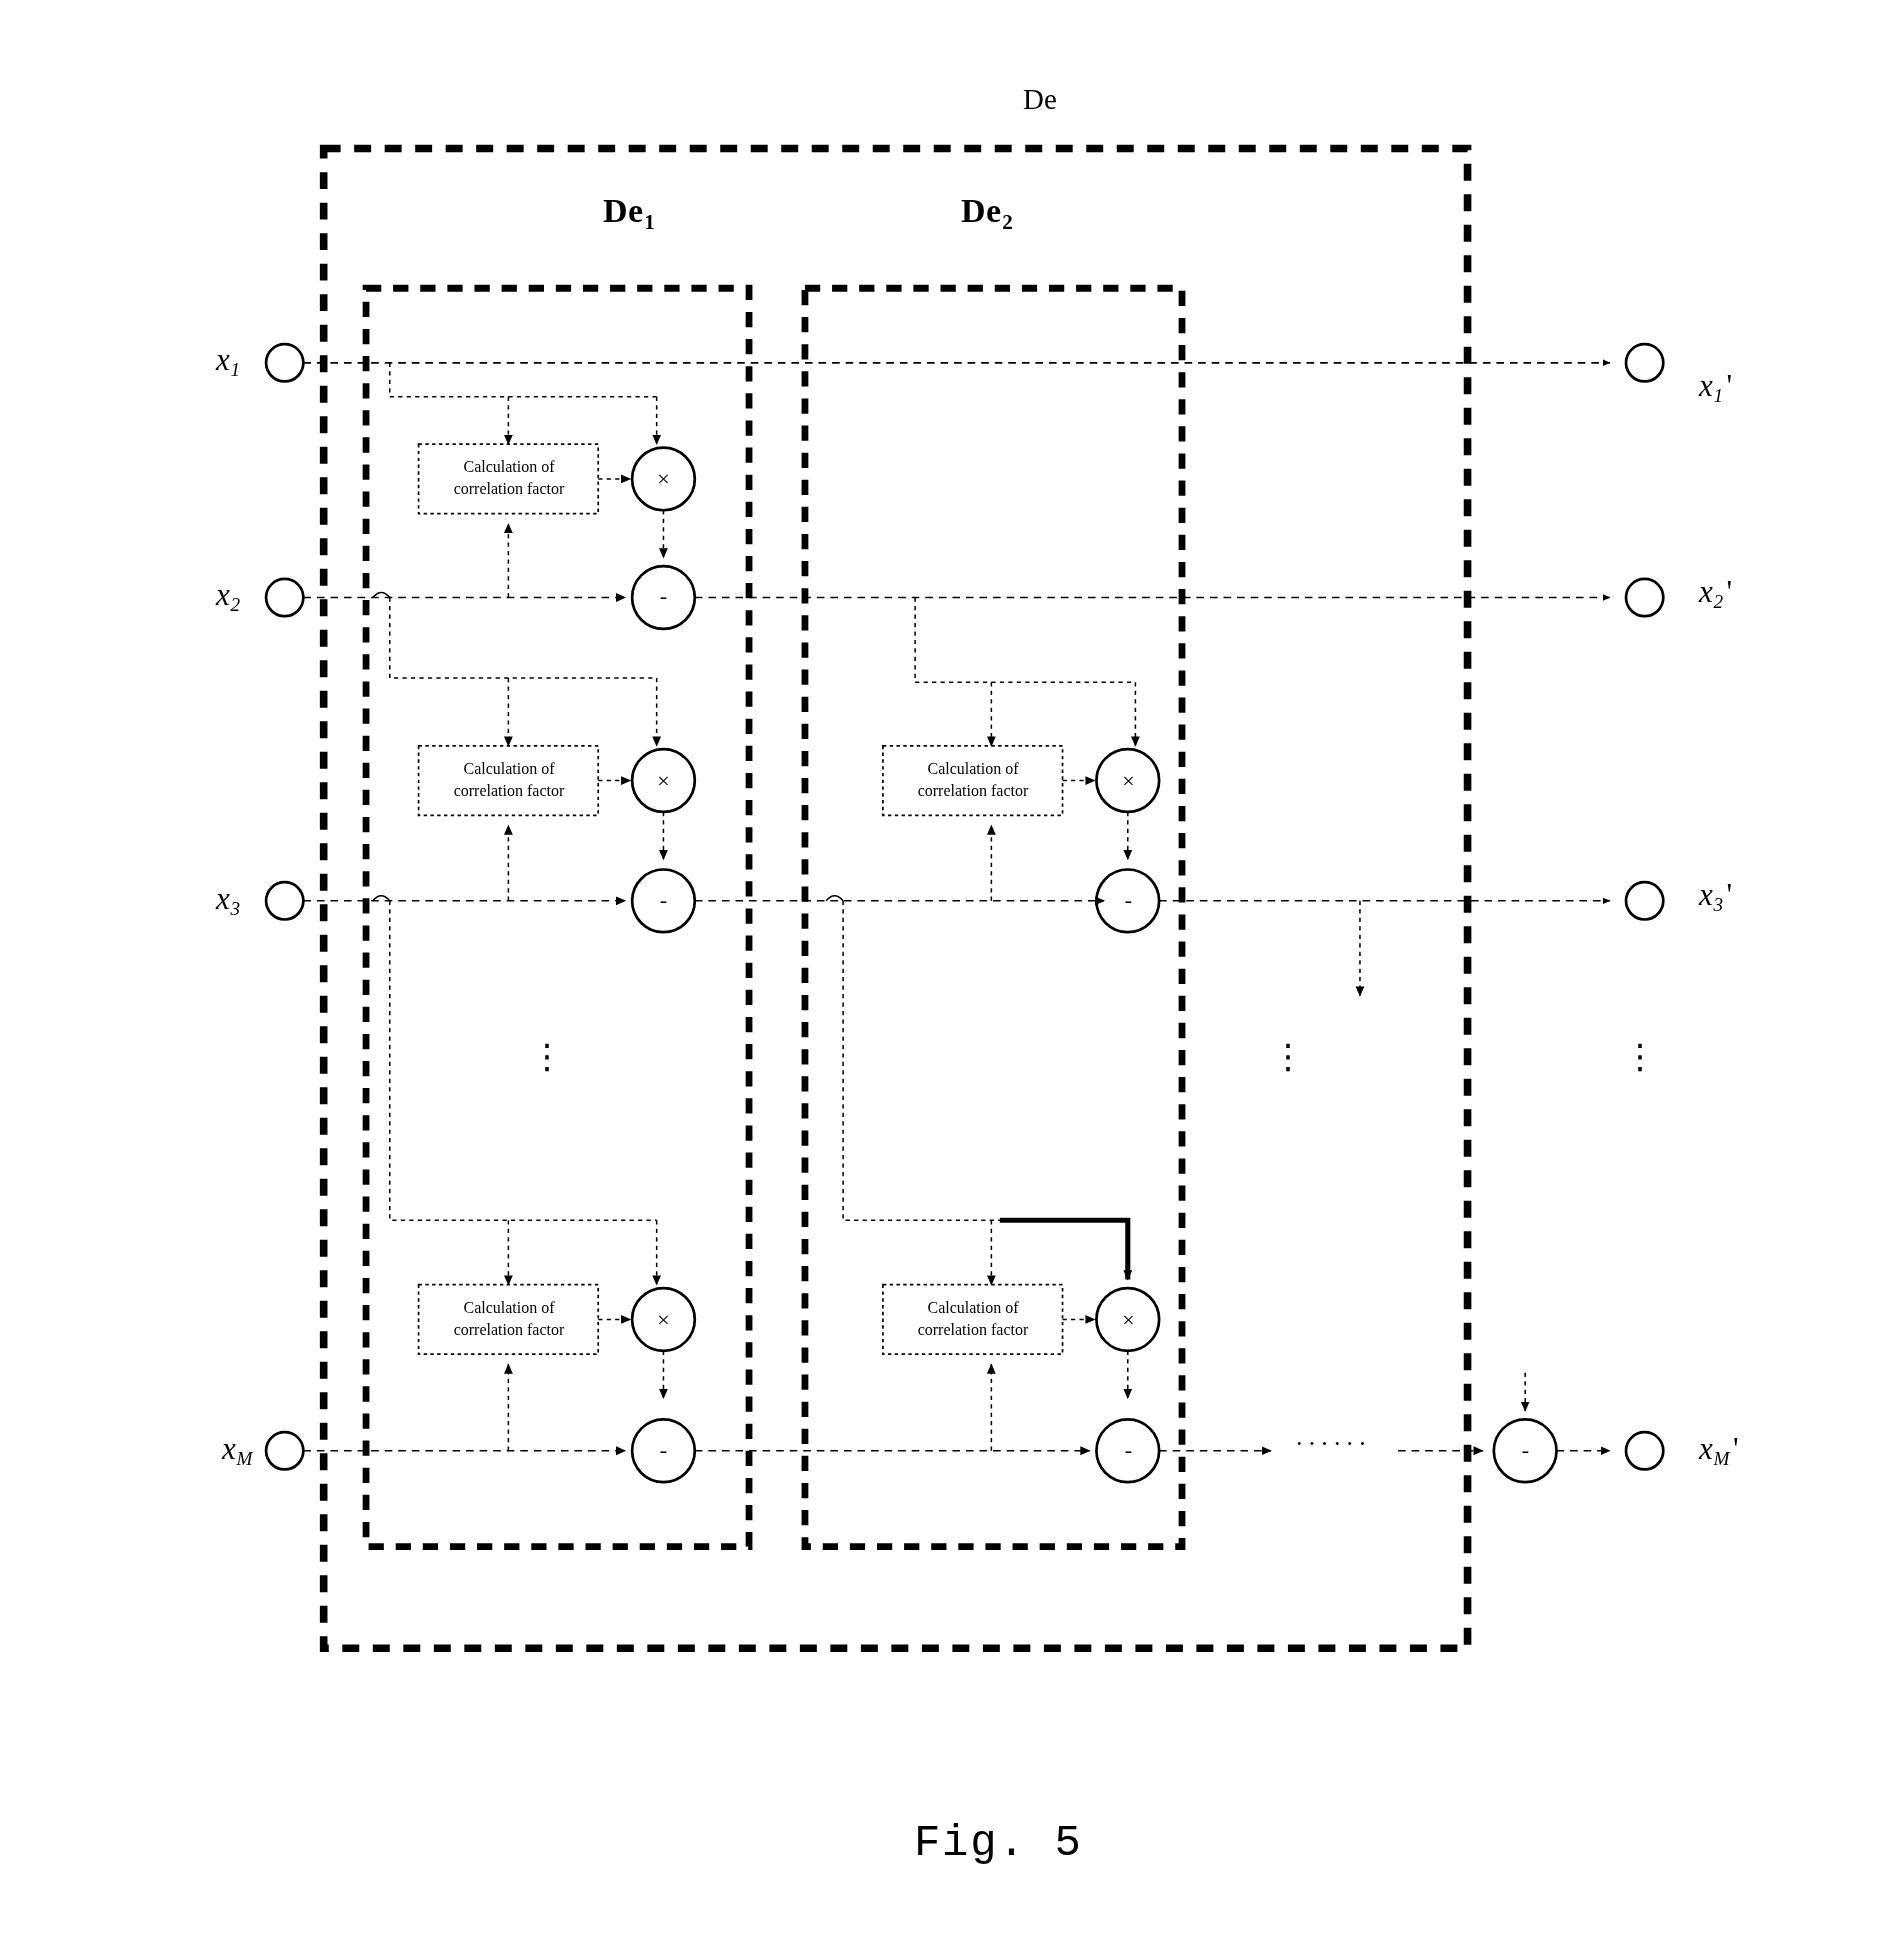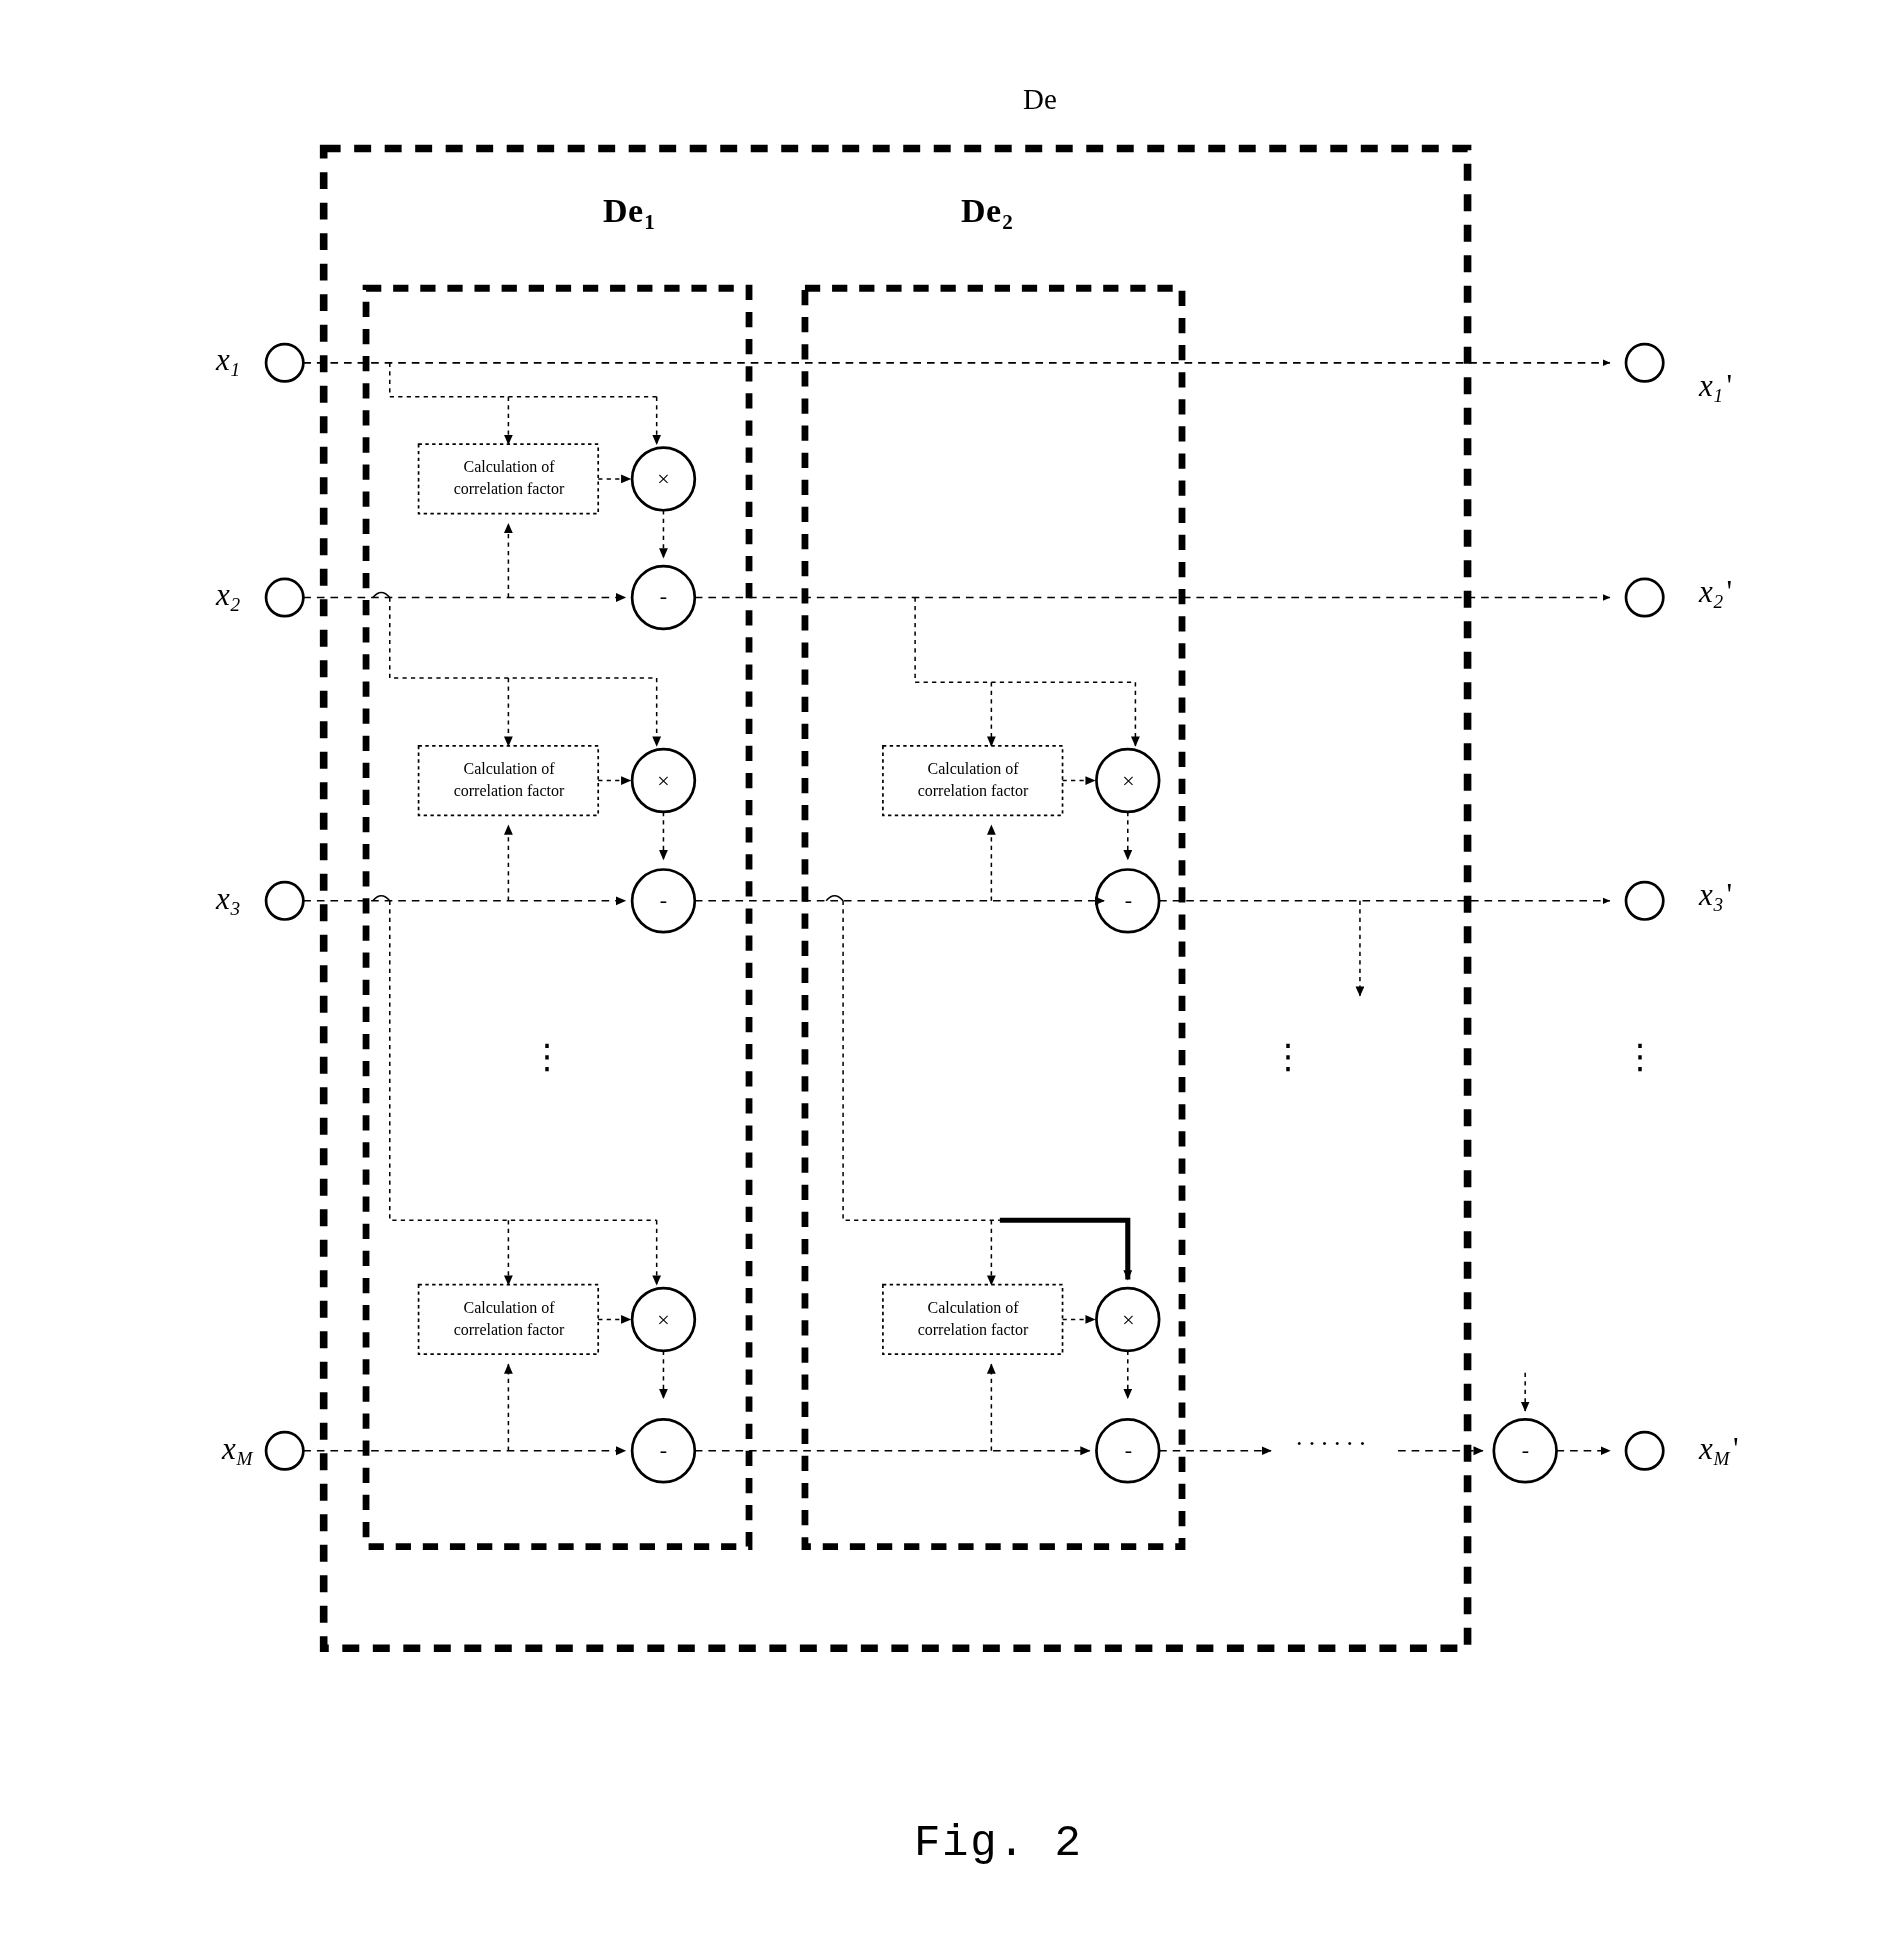--- a/index.html
+++ b/index.html
@@ -190,16 +190,16 @@
   <div class="opglyph" style="left:1103px;top:887px;width:51px;">-</div>
   <div class="opglyph" style="left:1103px;top:1437px;width:51px;">-</div>
   <div class="opglyph" style="left:1500px;top:1437px;width:51px;">-</div>
 
   <div class="vdots" style="left:530px;top:1051px;width:34px;">⋮</div>
   <div class="vdots" style="left:1271px;top:1051px;width:34px;">⋮</div>
   <div class="vdots" style="left:1623px;top:1051px;width:34px;">⋮</div>
 
   <div class="lbl" style="left:1295px;top:1429px;font-size:25.4px;letter-spacing:4.2px;">······</div>
 
-  <div class="lbl caption" style="left:914px;top:1818px;">Fig. 2</div>
+  <div class="lbl caption" style="left:914px;top:1818px;">Fig. 5</div>
 
 </div>
 
 
 </body></html>

